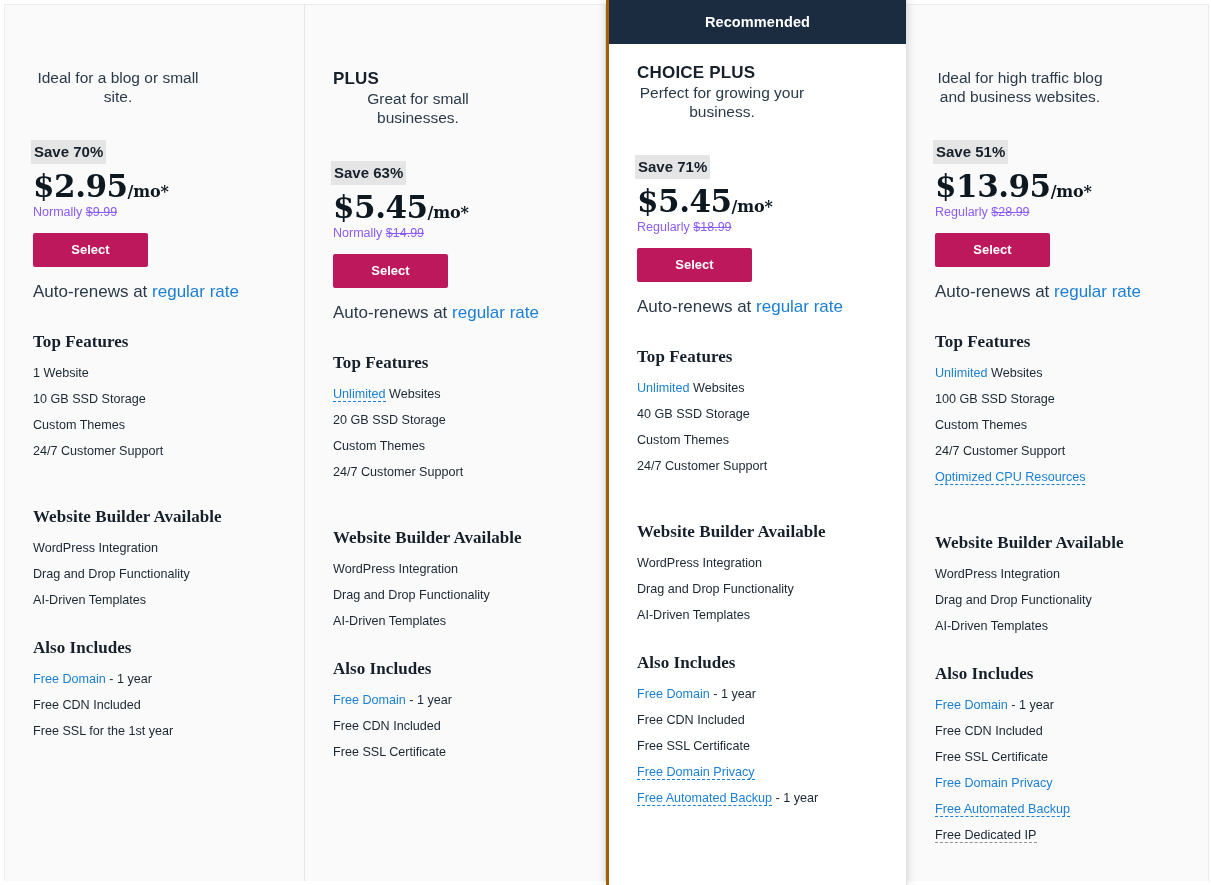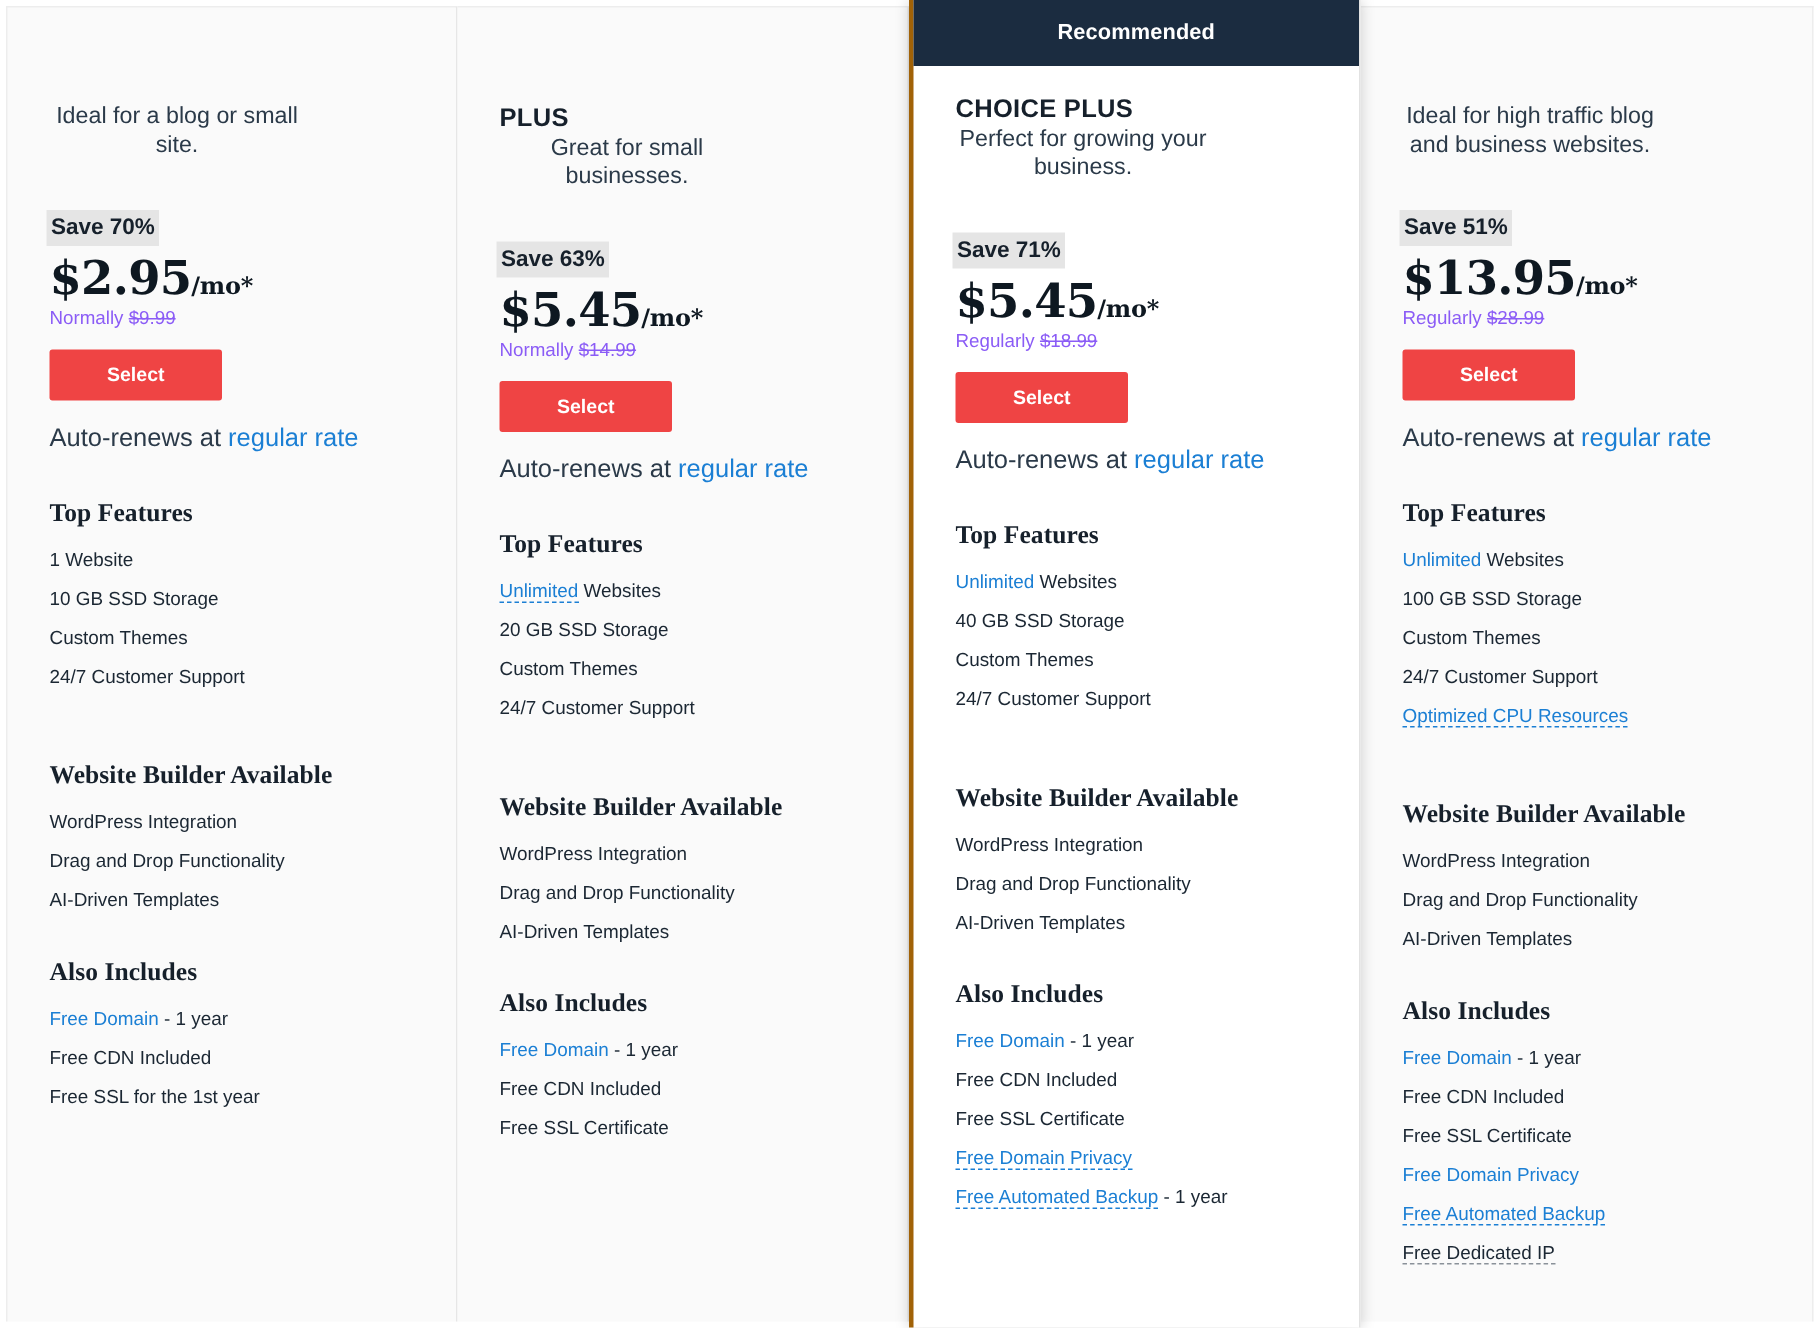--- a/index.html
+++ b/index.html
@@ -155,21 +155,21 @@
   .price-strike-row .struck {
     text-decoration: line-through;
   }
 
   .select-btn {
     display: block;
     margin-top: 14px;
     width: 115px;
     height: 34px;
     line-height: 34px;
-    background: #ef4444;
+    background: #be185d;
     color: #ffffff;
     border: none;
     border-radius: 2px;
     font-size: 13px;
     font-weight: 700;
     font-family: "Liberation Sans", sans-serif;
     text-align: center;
     cursor: pointer;
     padding: 0;
   }

